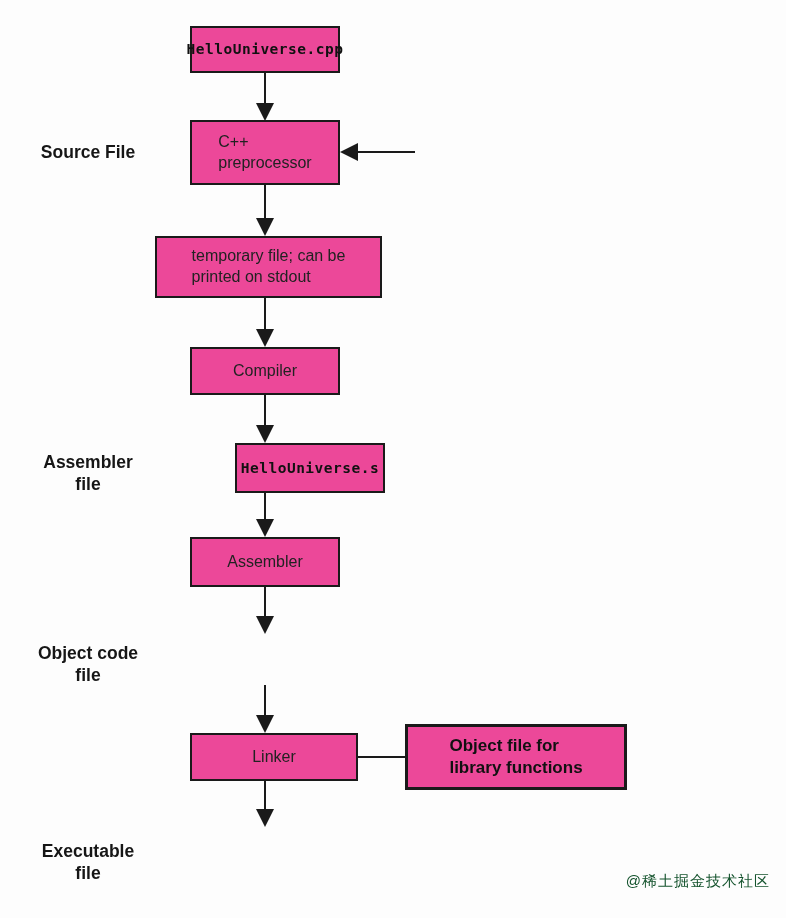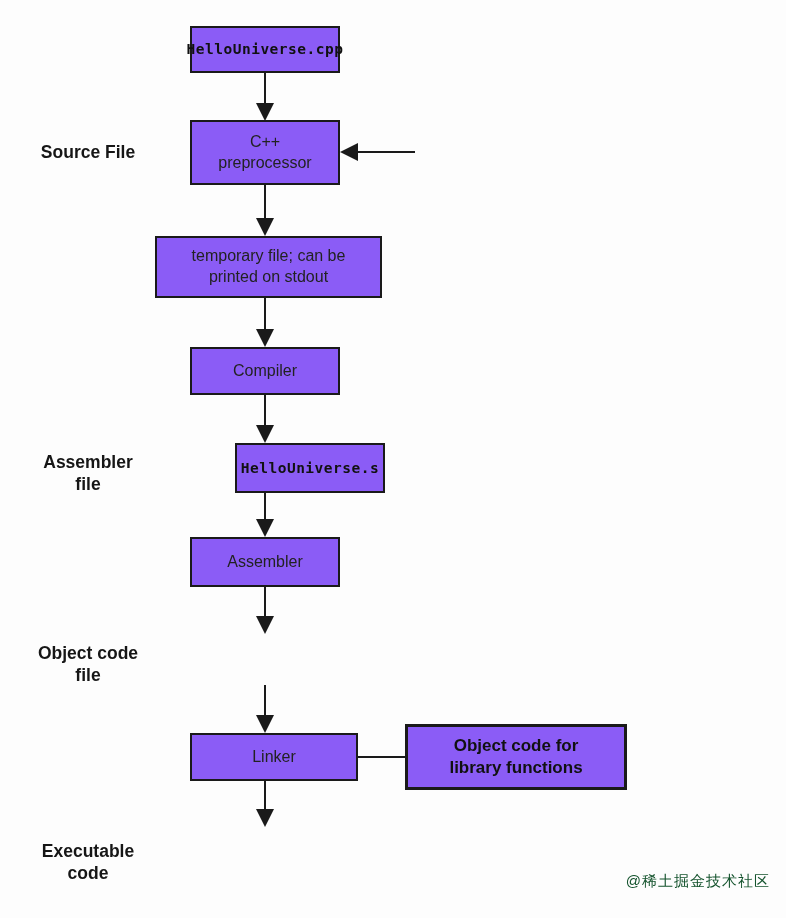--- a/index.html
+++ b/index.html
@@ -17,25 +17,25 @@
   }
   .canvas {
     position: absolute;
     left: 0; top: 0;
     width: 786px; height: 918px;
   }
   .node {
     position: absolute;
     box-sizing: border-box;
     border: 2px solid #1a1a1a;
-    background: #8b5cf6;
+    background: #ec4899;
     display: flex;
     align-items: center;
     justify-content: center;
-    text-align: center;
+    text-align: left;
     white-space: pre-line;
     font-size: 16px;
     line-height: 1.3;
     color: #222;
   }
   .node.mono {
     font-family: "DejaVu Sans Mono", "Liberation Mono", monospace;
     font-weight: bold;
     font-size: 14.5px;
     letter-spacing: 0.5px;
@@ -152,29 +152,29 @@
 
   <div id="box-asmfile" class="node mono">HelloUniverse.s</div>
 
   <div id="box-assembler" class="node">Assembler</div>
 
 
   <div id="box-linker" class="node">Linker</div>
 
 
 
-  <div id="box-libraries" class="node side">Object code for
+  <div id="box-libraries" class="node side">Object file for
 library functions</div>
 
   <div id="label-source" class="stage-label">Source File</div>
 
   <div id="label-assembler" class="stage-label">Assembler
 file</div>
 
   <div id="label-object" class="stage-label">Object code
 file</div>
 
   <div id="label-executable" class="stage-label">Executable
-code</div>
+file</div>
 
   <div class="watermark">@稀土掘金技术社区</div>
 
 </div>
 
 </body></html>

